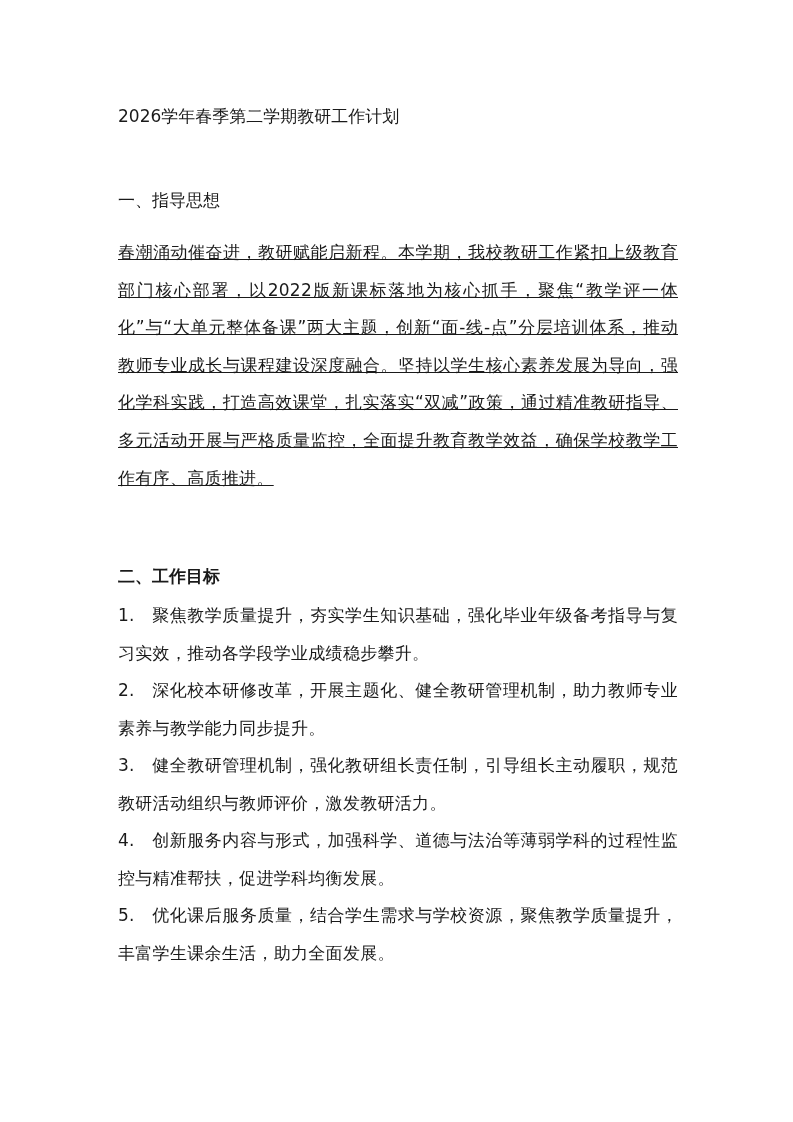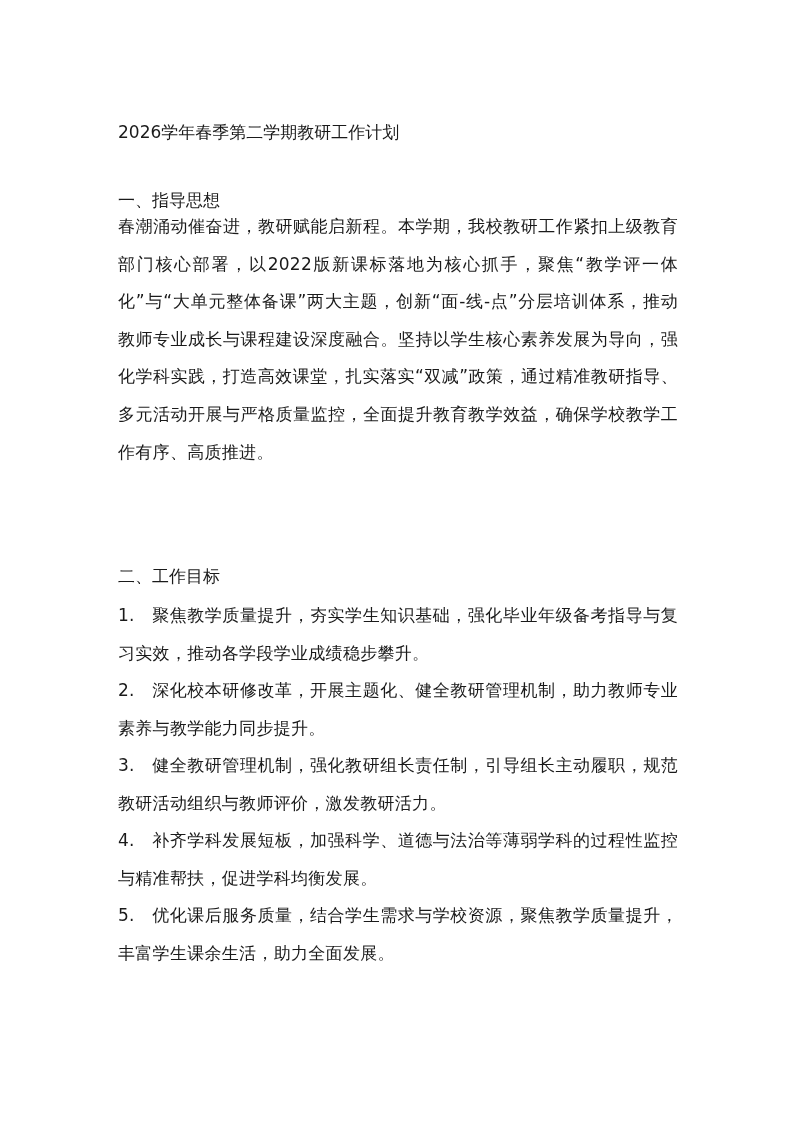--- a/index.html
+++ b/index.html
@@ -1,45 +1,45 @@
 <!DOCTYPE html>
 <html><head>
 <meta charset="utf-8">
 <style>
   html, body { margin: 0; padding: 0; background: #ffffff; }
   body { width: 793px; height: 1122px; position: relative; overflow: hidden;
          font-family: "DejaVu Sans", "Liberation Sans", sans-serif; color: #1a1a1a; }
   .page { position: absolute; left: 118px; top: 0; width: 560px; }
-  .title { position: absolute; top: 104px; left: 0; font-size: 17px; line-height: 24px; white-space: nowrap; margin-top: 16px; }
+  .title { position: absolute; top: 104px; left: 0; font-size: 17px; line-height: 24px; white-space: nowrap; }
   .h { position: absolute; left: 0; font-size: 17px; line-height: 24px; white-space: nowrap; text-align: center; }
   .para { position: absolute; left: 0; width: 560px; font-size: 17px; line-height: 37.6px;
           text-align: justify; text-align-last: left; letter-spacing: 0.3px; }
   .item { position: absolute; left: 0; width: 560px; font-size: 17px; line-height: 37.6px;
           text-align: justify; text-align-last: left; letter-spacing: 0.3px; }
   .num { display: inline-block; width: 34px; }
 </style>
 </head>
 <body>
 
 <div class="page">
   <div class="title">2026学年春季第二学期教研工作计划</div>
 
   <div class="h" style="top:188px;">一、指导思想</div>
-  <div class="para" style="top:208px;">春潮涌动催奋进，教研赋能启新程。本学期，我校教研工作紧扣上级教育部门核心部署，以2022版新课标落地为核心抓手，聚焦“教学评一体化”与“大单元整体备课”两大主题，创新“面-线-点”分层培训体系，推动教师专业成长与课程建设深度融合。坚持以学生核心素养发展为导向，强化学科实践，打造高效课堂，扎实落实“双减”政策，通过精准教研指导、多元活动开展与严格质量监控，全面提升教育教学效益，确保学校教学工作有序、高质推进。</div>
+  <div class="para" style="top:234px;text-decoration:underline;">春潮涌动催奋进，教研赋能启新程。本学期，我校教研工作紧扣上级教育部门核心部署，以2022版新课标落地为核心抓手，聚焦“教学评一体化”与“大单元整体备课”两大主题，创新“面-线-点”分层培训体系，推动教师专业成长与课程建设深度融合。坚持以学生核心素养发展为导向，强化学科实践，打造高效课堂，扎实落实“双减”政策，通过精准教研指导、多元活动开展与严格质量监控，全面提升教育教学效益，确保学校教学工作有序、高质推进。</div>
 
-  <div class="h" style="top:564px;">二、工作目标</div>
+  <div class="h" style="top:564px;font-weight:bold;">二、工作目标</div>
 
   <div class="item" style="top:597px;">
     <span class="num">1.</span><span>聚焦教学质量提升，夯实学生知识基础，强化毕业年级备考指导与复习实效，推动各学段学业成绩稳步攀升。</span>
   </div>
   <div class="item" style="top:672px;">
     <span class="num">2.</span><span>深化校本研修改革，开展主题化、健全教研管理机制，助力教师专业素养与教学能力同步提升。</span>
   </div>
   <div class="item" style="top:747px;">
     <span class="num">3.</span><span>健全教研管理机制，强化教研组长责任制，引导组长主动履职，规范教研活动组织与教师评价，激发教研活力。</span>
   </div>
   <div class="item" style="top:822px;">
-    <span class="num">4.</span><span>补齐学科发展短板，加强科学、道德与法治等薄弱学科的过程性监控与精准帮扶，促进学科均衡发展。</span>
+    <span class="num">4.</span><span>创新服务内容与形式，加强科学、道德与法治等薄弱学科的过程性监控与精准帮扶，促进学科均衡发展。</span>
   </div>
   <div class="item" style="top:897px;">
     <span class="num">5.</span><span>优化课后服务质量，结合学生需求与学校资源，聚焦教学质量提升，丰富学生课余生活，助力全面发展。</span>
   </div>
 </div>
 
 </body></html>

